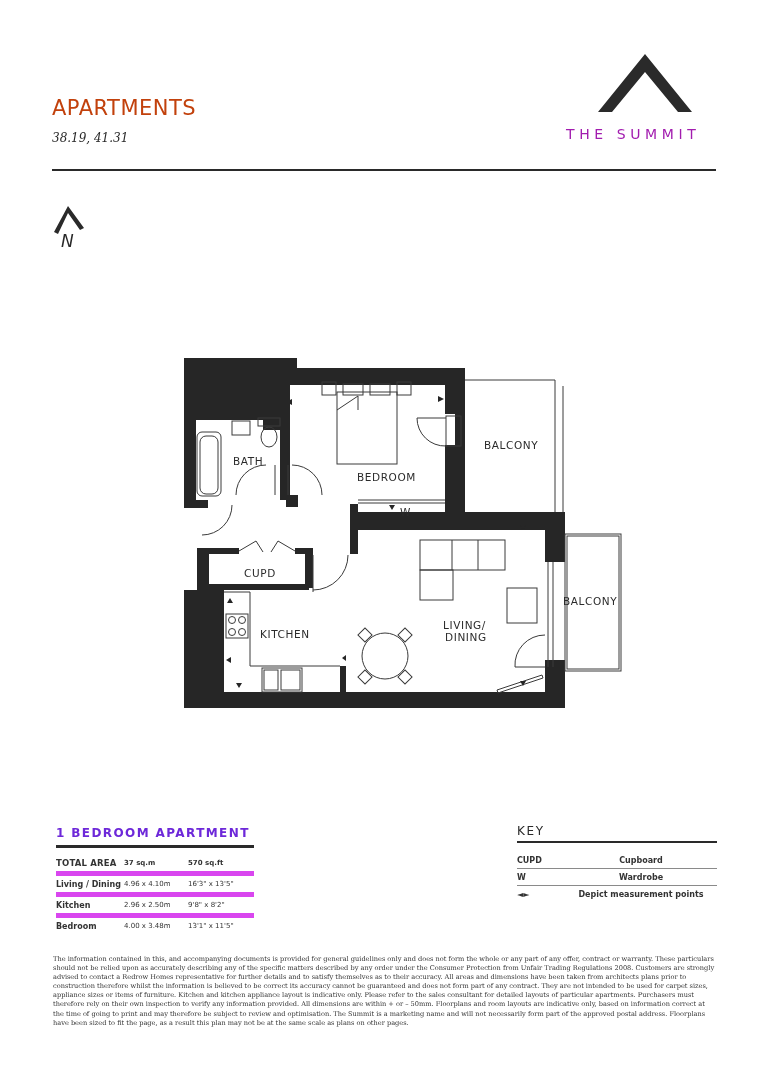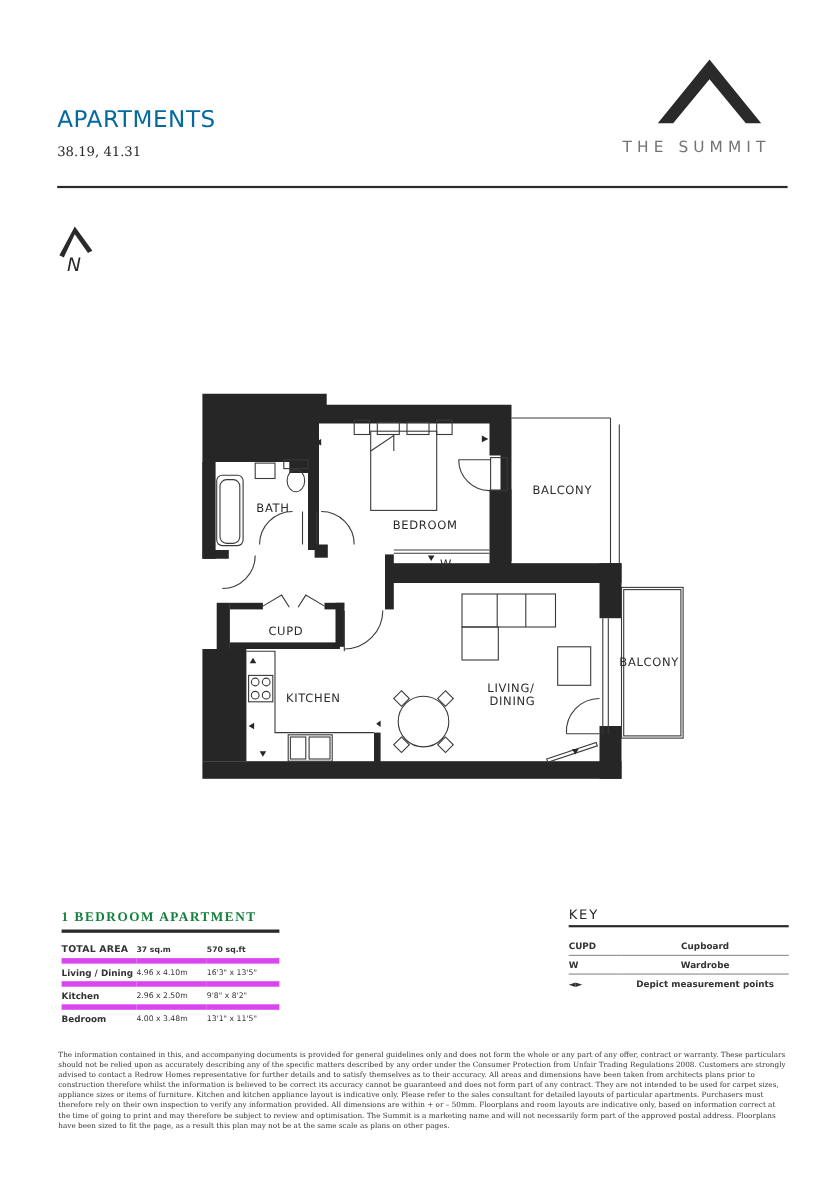--- a/index.html
+++ b/index.html
@@ -1,28 +1,28 @@
 <!DOCTYPE html>
 <html><head>
 <meta charset="utf-8">
 <style>
   html, body { margin: 0; padding: 0; background: #ffffff; }
   body { width: 764px; height: 1080px; position: relative; overflow: hidden; color: #2b2b2b; font-family: "DejaVu Sans", sans-serif; }
   .abs { position: absolute; }
-  .title { left: 52px; top: 96px; font-size: 21px; letter-spacing: 0.5px; color: #0369a1; font-family: "DejaVu Sans", sans-serif; font-weight: normal; }
-  .subtitle { left: 52px; top: 131px; font-size: 12px; font-family: "DejaVu Serif", serif; color: #2a2a2a; }
+  .title { left: 52px; top: 96px; font-size: 21px; letter-spacing: 0.5px; color: #c2410c; font-family: "DejaVu Sans", sans-serif; font-weight: normal; }
+  .subtitle { left: 52px; top: 131px; font-size: 12px; font-style: italic; font-family: "DejaVu Serif", serif; color: #2a2a2a; }
   .logo { left: 590px; top: 48px; width: 110px; height: 70px; }
-  .brand { left: 566px; top: 126px; font-size: 14px; letter-spacing: 4.6px; color: #737373; }
+  .brand { left: 566px; top: 126px; font-size: 14px; letter-spacing: 4.6px; color: #a21caf; }
   .rule-top { left: 52px; top: 169px; width: 664px; height: 2px; background: #2a2a2a; }
   .north { left: 52px; top: 204px; width: 40px; height: 52px; }
   .north-label { left: 61px; top: 231px; font-size: 17px; font-style: italic; color: #2a2a2a; }
   .plan { left: 170px; top: 340px; width: 470px; height: 390px; }
   .plan text { font-family: "DejaVu Sans", sans-serif; font-size: 10.5px; letter-spacing: 0.6px; fill: #2b2b2b; }
 
-  .apt-title { left: 56px; top: 826px; font-size: 12px; font-weight: bold; letter-spacing: 1.4px; color: #15803d; font-family: Liberation Serif, serif; }
+  .apt-title { left: 56px; top: 826px; font-size: 12px; font-weight: bold; letter-spacing: 1.4px; color: #6d28d9; }
   .apt-rule { left: 56px; top: 845px; width: 198px; height: 3px; background: #2a2a2a; }
   .apt-table { left: 56px; top: 855px; width: 198px; border-collapse: collapse; font-size: 8px; color: #333; }
   .apt-table td { padding: 3px 0 3px 0; border-bottom: 5px solid #d946ef; height: 10px; }
   .apt-table tr:last-child td { border-bottom: none; }
   .apt-table td.c1 { width: 68px; font-weight: bold; font-size: 8px; }
   .apt-table td.c2 { width: 64px; font-size: 7px; }
   .apt-table td.c3 { text-align: left; font-size: 7px; }
   .apt-table tr.total td.c1 { font-size: 8.5px; letter-spacing: 0.2px; }
   .apt-table tr.total td.c2, .apt-table tr.total td.c3 { font-weight: bold; font-size: 7px; }
 

